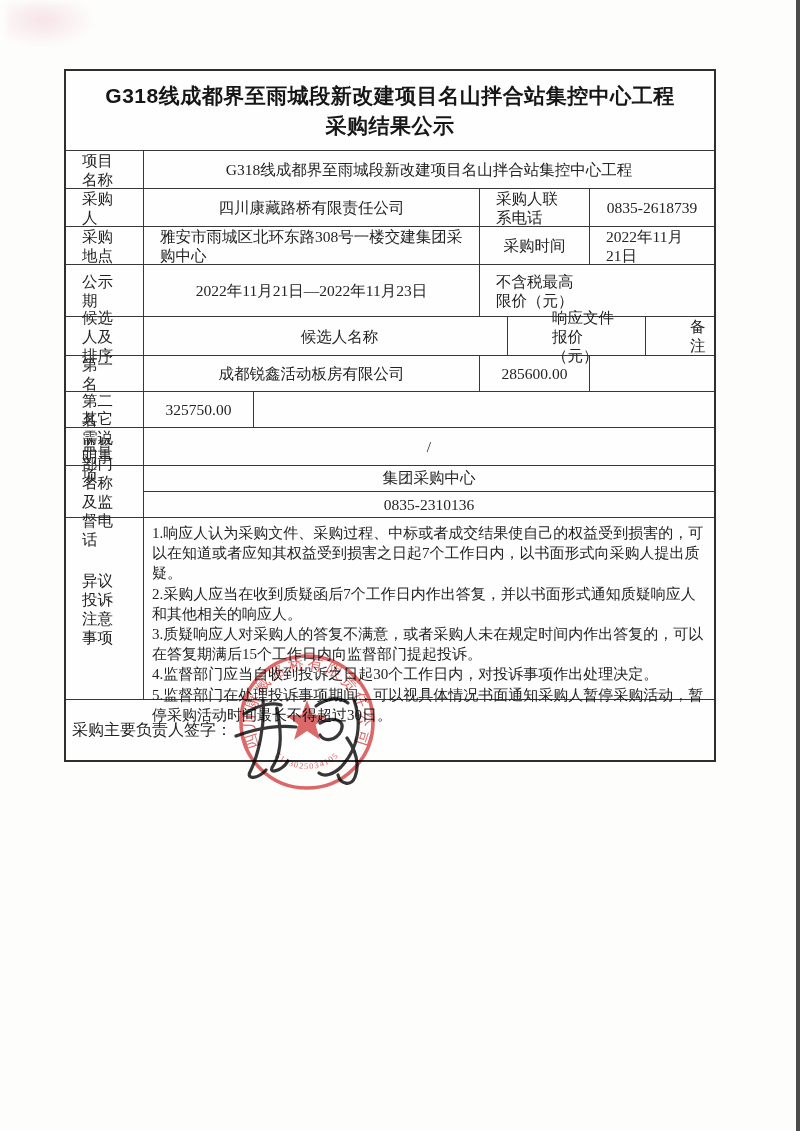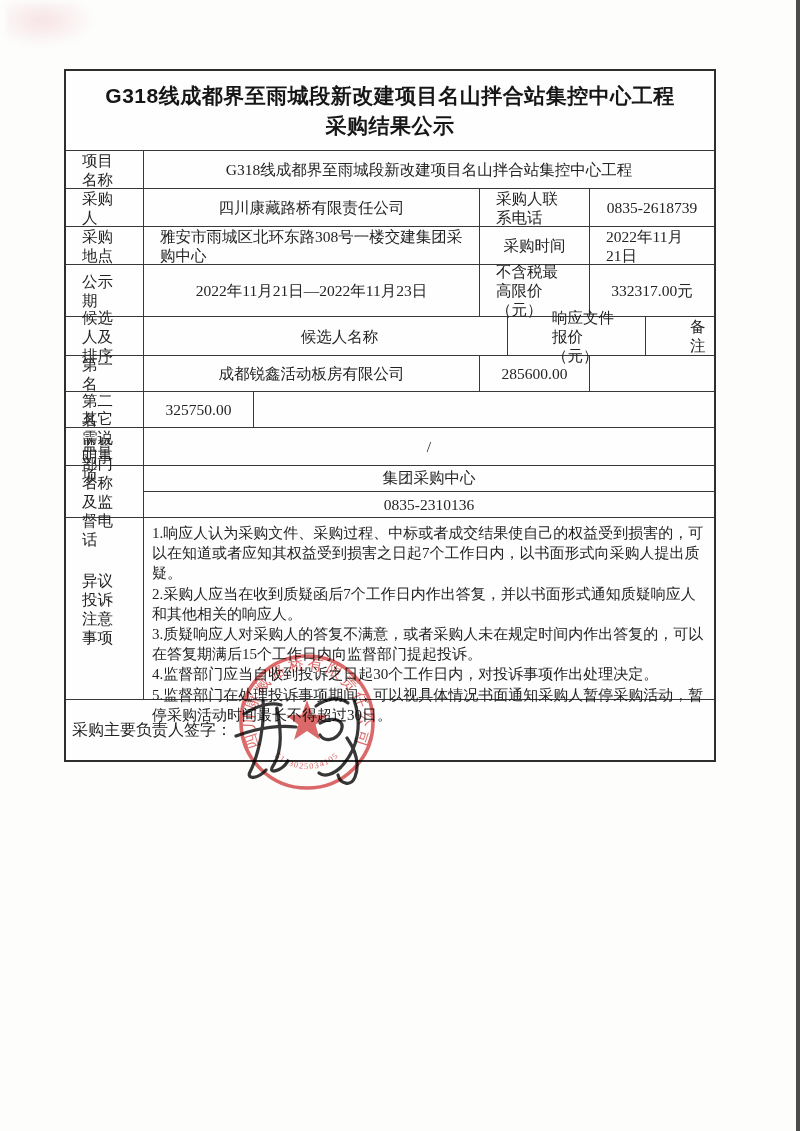--- a/index.html
+++ b/index.html
@@ -73,21 +73,20 @@
     <div class="cell c1">采购地点</div>
     <div class="cell c2">雅安市雨城区北环东路308号一楼交建集团采购中心</div>
     <div class="cell c3">采购时间</div>
     <div class="cell c4">2022年11月21日</div>
   </div>
 
   <div class="trow h52">
     <div class="cell c1">公示期</div>
     <div class="cell c2">2022年11月21日—2022年11月23日</div>
     <div class="cell c3">不含税最高限价（元）</div>
-    <div class="cell c4">332317.00元</div>
   </div>
 
   <div class="trow h39">
     <div class="cell c1">候选人及排序</div>
     <div class="cell c2">候选人名称</div>
     <div class="cell c3">响应文件报价（元）</div>
     <div class="cell c4">备注</div>
   </div>
 
   <div class="trow h36">

